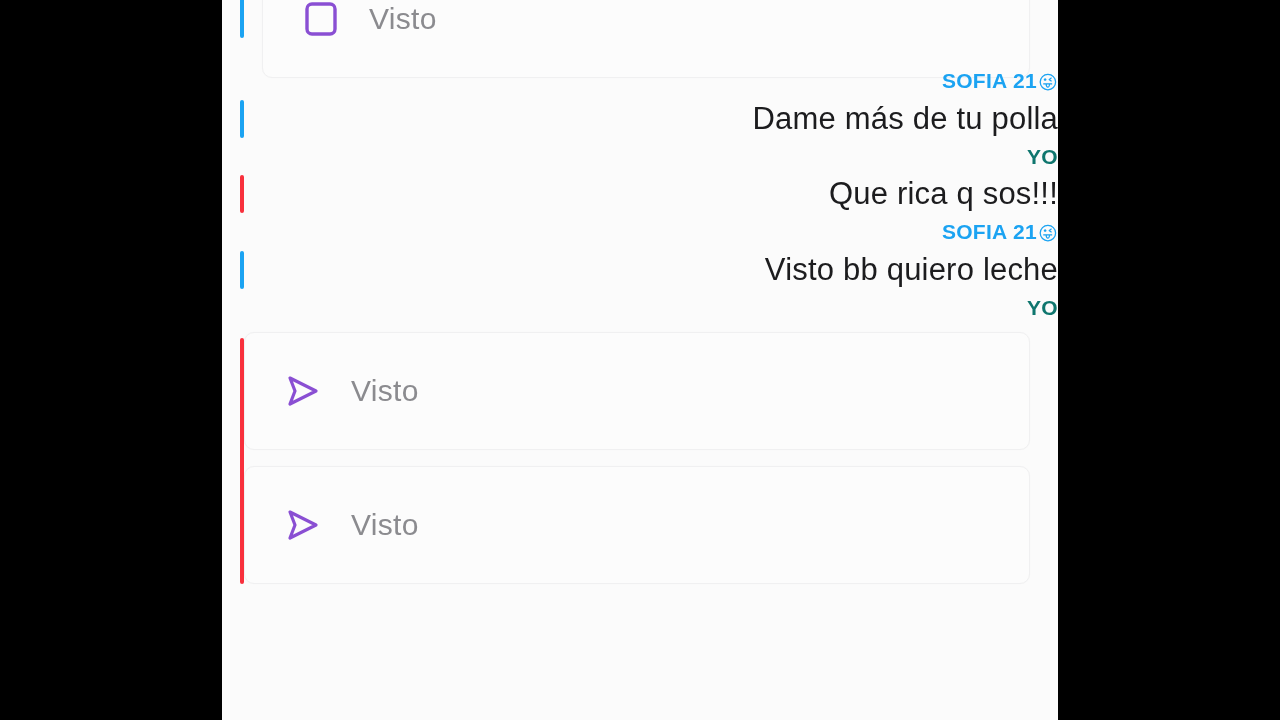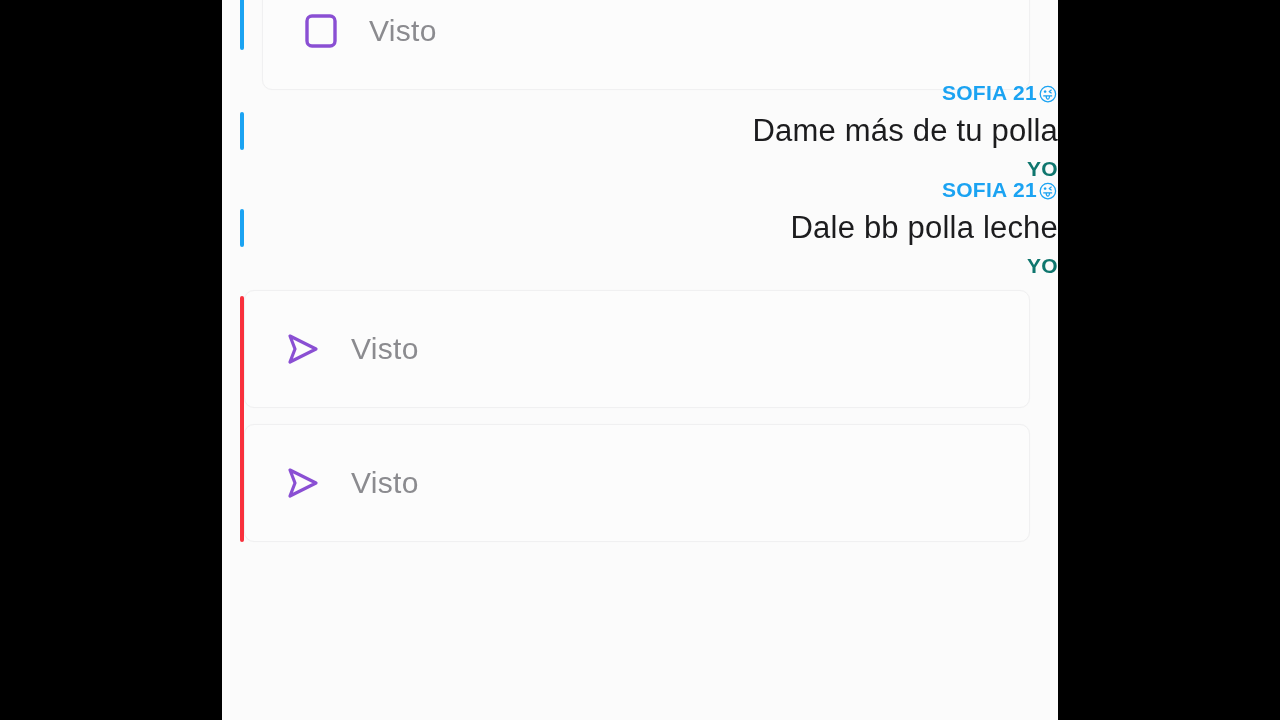--- a/index.html
+++ b/index.html
@@ -27,21 +27,21 @@
     top: 0;
     width: 836px;
     height: 720px;
     background: #fbfbfb;
     overflow: hidden;
   }
 
   
   #chat-list {
     position: absolute;
-    left: 0; top: 12px;
+    left: 0; top: 0;
     width: 836px;
     padding: 0;
   }
 
   .chat-block {
     position: relative;
     padding-left: 18px;
     text-align: right;
   }
 
@@ -174,29 +174,33 @@
         <div class="msg-row" style="padding-left:0;">
           <div class="msg-bar blue"></div>
           <div class="msg-text">Dame más de tu polla</div>
         </div>
       </div>
 
       <div class="chat-block" style="padding-left:0;">
         <div class="sender yo">
           <span>YO</span>
         </div>
+        <div class="msg-row" style="padding-left:0;">
+          <div class="msg-bar red"></div>
+          <div class="msg-text">Que rica q sos!!!</div>
+        </div>
       </div>
 
       <div class="chat-block" style="padding-left:0;">
         <div class="sender sofia">
           <span>SOFIA 21</span><span class="emoji">😜</span>
         </div>
         <div class="msg-row" style="padding-left:0;">
           <div class="msg-bar blue"></div>
-          <div class="msg-text">Dale bb polla leche</div>
+          <div class="msg-text">Visto bb quiero leche</div>
         </div>
       </div>
 
       <div class="chat-block" style="padding-left:0;">
         <div class="sender yo">
           <span>YO</span>
         </div>
 
         <div style="position:relative; padding-left:0;">
           <div class="card-bar red" style="top:6px; bottom:0;"></div>

